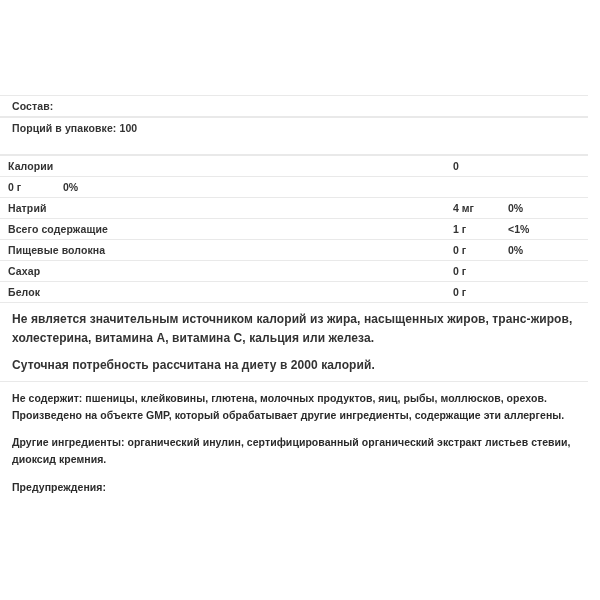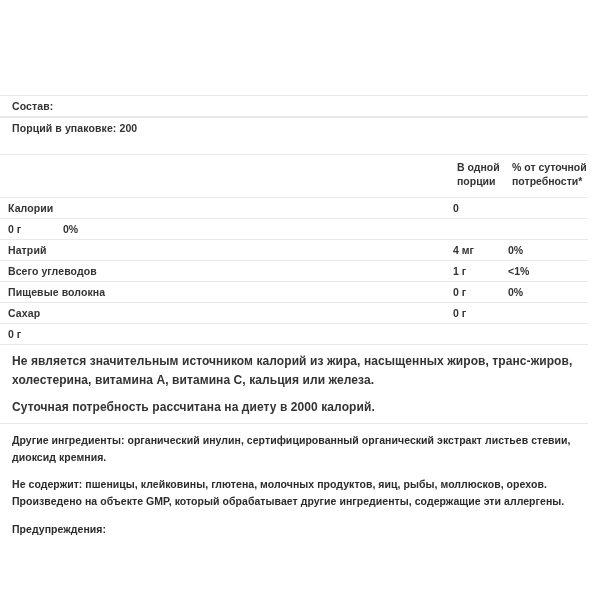--- a/index.html
+++ b/index.html
@@ -132,31 +132,26 @@
     <div class="rule"></div>
 
     <div class="simple-row">
       <span class="txt">Состав:</span>
     </div>
     <div class="rule"></div>
 
     <div class="rule"></div>
 
     <div class="simple-row">
-      <span class="txt">Порций в упаковке: 200</span>
+      <span class="txt">Порций в упаковке: 100</span>
     </div>
 
     <div class="spacer-16"></div>
     <div class="rule"></div>
 
-    <div class="nutri-header">
-      <div class="col-name"></div>
-      <div class="col-amt">В одной порции</div>
-      <div class="col-dv">% от суточной потребности*</div>
-    </div>
     <div class="rule"></div>
 
     <div class="nutri-row">
       <div class="c-name">Калории</div>
       <div class="c-amt">0</div>
       <div class="c-dv"></div>
     </div>
     <div class="rule"></div>
 
     <div class="nutri-row">
@@ -166,53 +161,54 @@
     <div class="rule"></div>
 
     <div class="nutri-row">
       <div class="c-name">Натрий</div>
       <div class="c-amt">4 мг</div>
       <div class="c-dv">0%</div>
     </div>
     <div class="rule"></div>
 
     <div class="nutri-row">
-      <div class="c-name">Всего углеводов</div>
+      <div class="c-name">Всего содержащие</div>
       <div class="c-amt">1 г</div>
       <div class="c-dv">&lt;1%</div>
     </div>
     <div class="rule"></div>
 
     <div class="nutri-row">
       <div class="c-name">Пищевые волокна</div>
       <div class="c-amt">0 г</div>
       <div class="c-dv">0%</div>
     </div>
     <div class="rule"></div>
 
     <div class="nutri-row">
       <div class="c-name">Сахар</div>
       <div class="c-amt">0 г</div>
       <div class="c-dv"></div>
     </div>
     <div class="rule"></div>
 
     <div class="nutri-row">
+      <div class="c-name">Белок</div>
       <div class="c-amt">0 г</div>
       <div class="c-dv"></div>
     </div>
     <div class="rule"></div>
 
     <div class="note-block">
       <p>Не является значительным источником калорий из жира, насыщенных жиров, транс-жиров, холестерина, витамина A, витамина C, кальция или железа.</p>
       <p>Суточная потребность рассчитана на диету в 2000 калорий.</p>
     </div>
 
     <div class="rule"></div>
 
     <div class="ingred-block">
+      <p>Не содержит: пшеницы, клейковины, глютена, молочных продуктов, яиц, рыбы, моллюсков, орехов. Произведено на объекте GMP, который обрабатывает другие ингредиенты, содержащие эти аллергены.</p>
       <p>Другие ингредиенты: органический инулин, сертифицированный органический экстракт листьев стевии, диоксид кремния.</p>
-      <p>Не содержит: пшеницы, клейковины, глютена, молочных продуктов, яиц, рыбы, моллюсков, орехов. Произведено на объекте GMP, который обрабатывает другие ингредиенты, содержащие эти аллергены.</p>
       <p>Предупреждения:</p>
     </div>
 
   </div>
 </div>
 
 </body></html>

